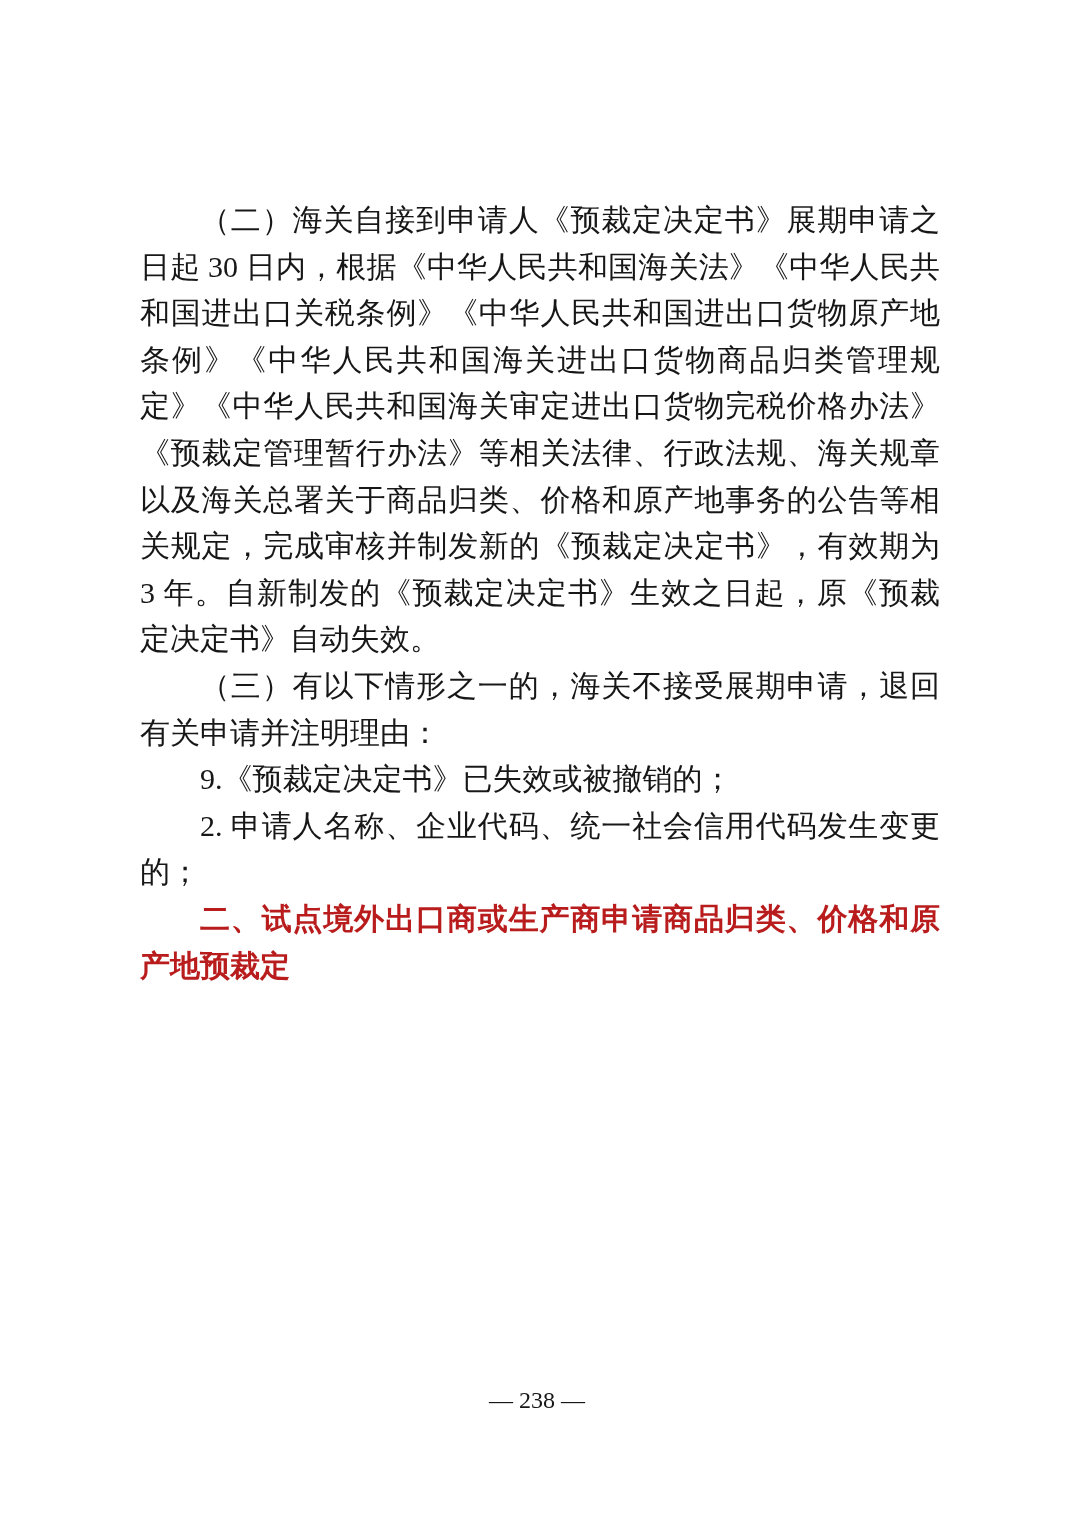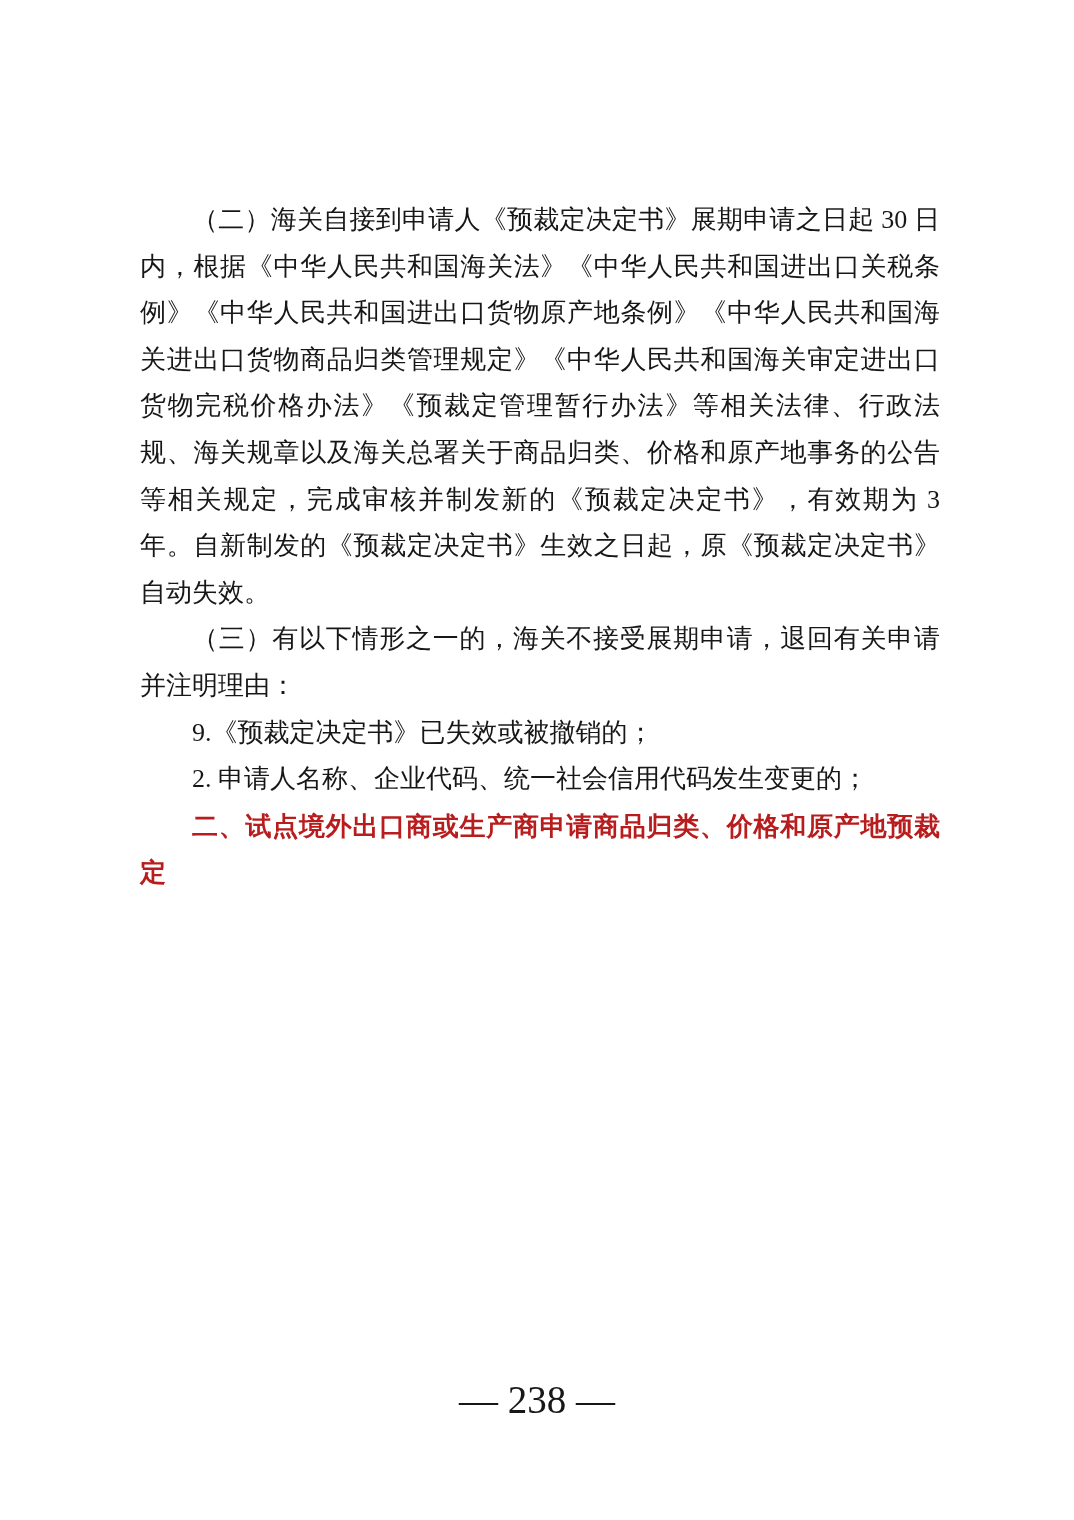--- a/index.html
+++ b/index.html
@@ -25,41 +25,41 @@
   .content {
     position: absolute;
     left: 140px;
     top: 197px;
     width: 800px;
     color: #171717;
   }
   .para {
     margin: 0;
     padding: 0;
-    font-size: 26px;
+    font-size: 30px;
     line-height: 46.6px;
     text-align: justify;
     text-justify: inter-character;
     text-indent: 2em;
     font-family: "Liberation Serif", "DejaVu Serif", serif;
     font-weight: 400;
     word-break: break-all;
   }
   .heading {
     font-family: "Liberation Sans", "DejaVu Sans", sans-serif;
     font-weight: 700;
     color: #b91c1c;
   }
   .footer {
     position: absolute;
     left: 0;
     top: 1383px;
     width: 1074px;
     text-align: center;
-    font-size: 39px;
+    font-size: 24px;
     line-height: 34px;
     color: #171717;
     font-family: "Liberation Serif", "DejaVu Serif", serif;
   }
 </style>
 </head>
 <body>
 
 <div class="page">
 

